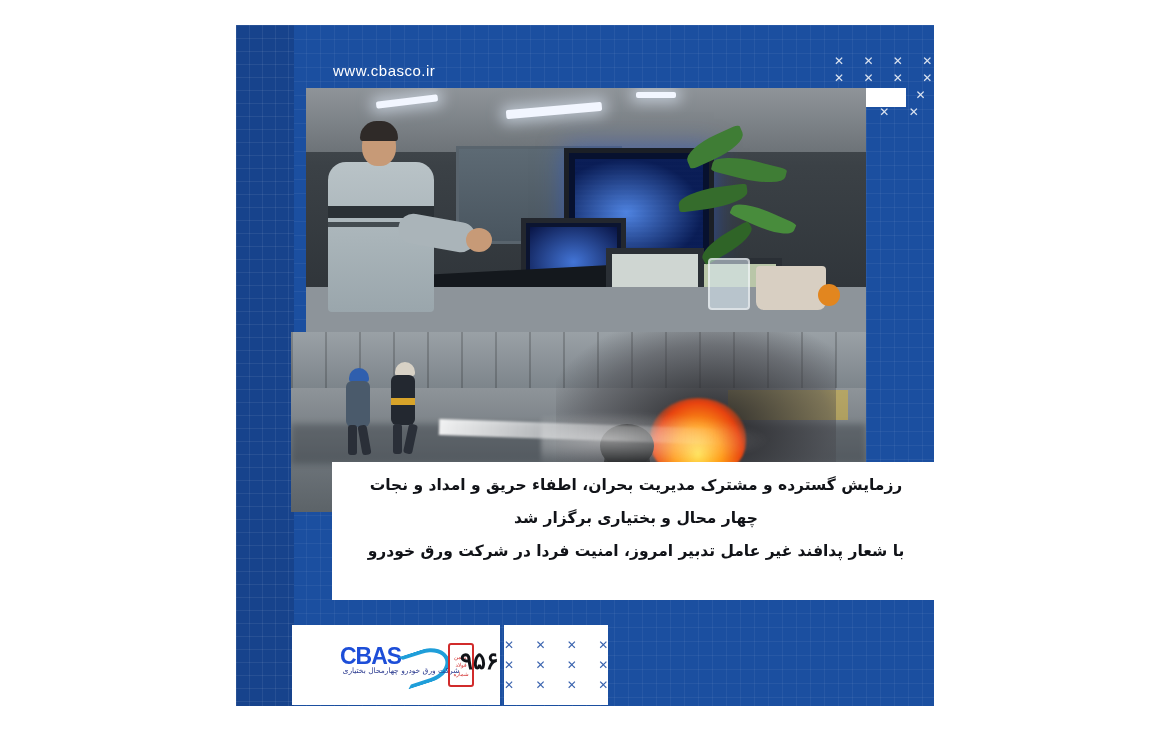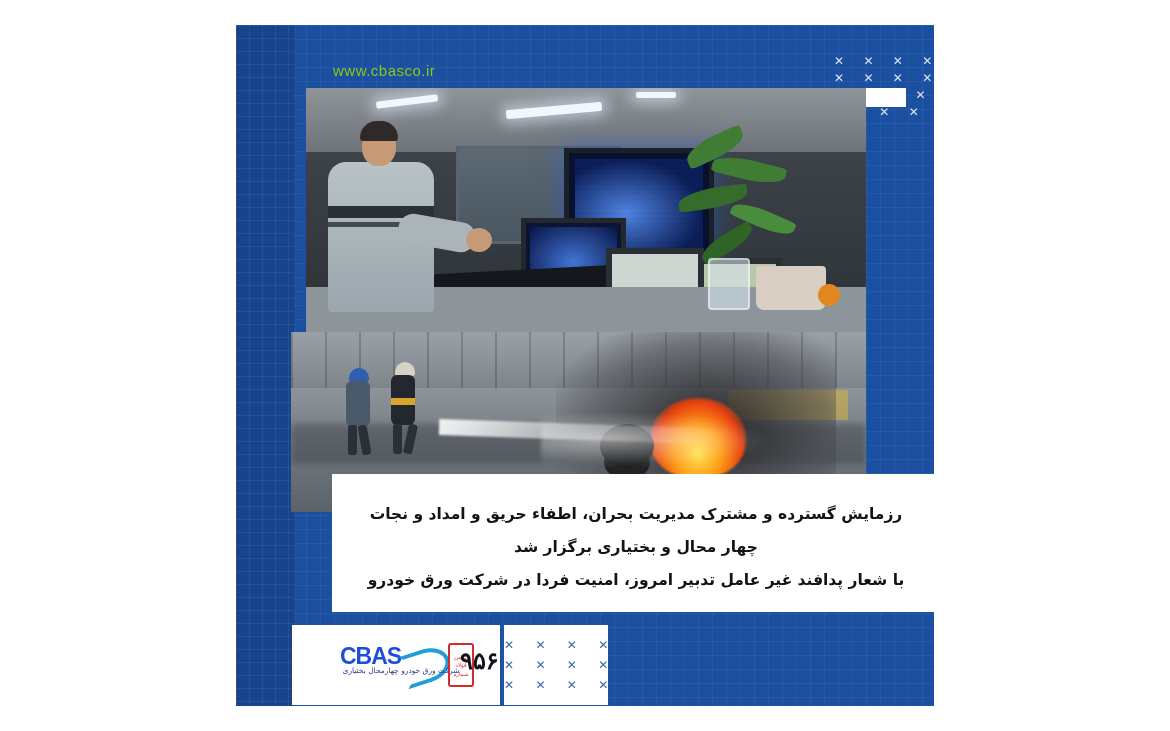--- a/index.html
+++ b/index.html
@@ -33,21 +33,21 @@
     position:absolute;left:0;top:0;width:58px;height:681px;
     background-image:
       linear-gradient(to right, rgba(255,255,255,.07) 1px, transparent 1px),
       linear-gradient(to bottom, rgba(255,255,255,.07) 1px, transparent 1px);
     background-size:13px 13px;
   }
   .url{
     position:absolute;
     left:333px - 236px;
     top:59px;
-    color:#84cc16;
+    color:#ffffff;
     font-size:15px;
     letter-spacing:.5px;
     direction:ltr;
     font-family:"Liberation Sans", sans-serif;
   }
   .ribbon{
     position:absolute;
     left:292px;top:63px;width:378px;height:19px;
     display:flex;
   }
@@ -236,23 +236,23 @@
   }
   .p2-mist{
     position:absolute;left:250px;top:80px;width:230px;height:56px;
     background:radial-gradient(ellipse at 30% 50%, rgba(255,255,255,.5), rgba(255,255,255,0) 70%);
     filter:blur(2px);
   }
 
   
   .caption{
     position:absolute;
-    left:96px;top:449px;width:608px;height:138px;
+    left:96px;top:437px;width:608px;height:138px;
     background:#ffffff;
-    padding:28px 18px 10px 18px;
+    padding:11px 18px 10px 18px;
     box-sizing:border-box;
   }
   .caption p{
     margin:0 0 9px 0;
     font-family:"DejaVu Sans", sans-serif;
     font-size:15.5px;
     line-height:1.55;
     color:#111318;
     text-align:center;
     direction:rtl;

